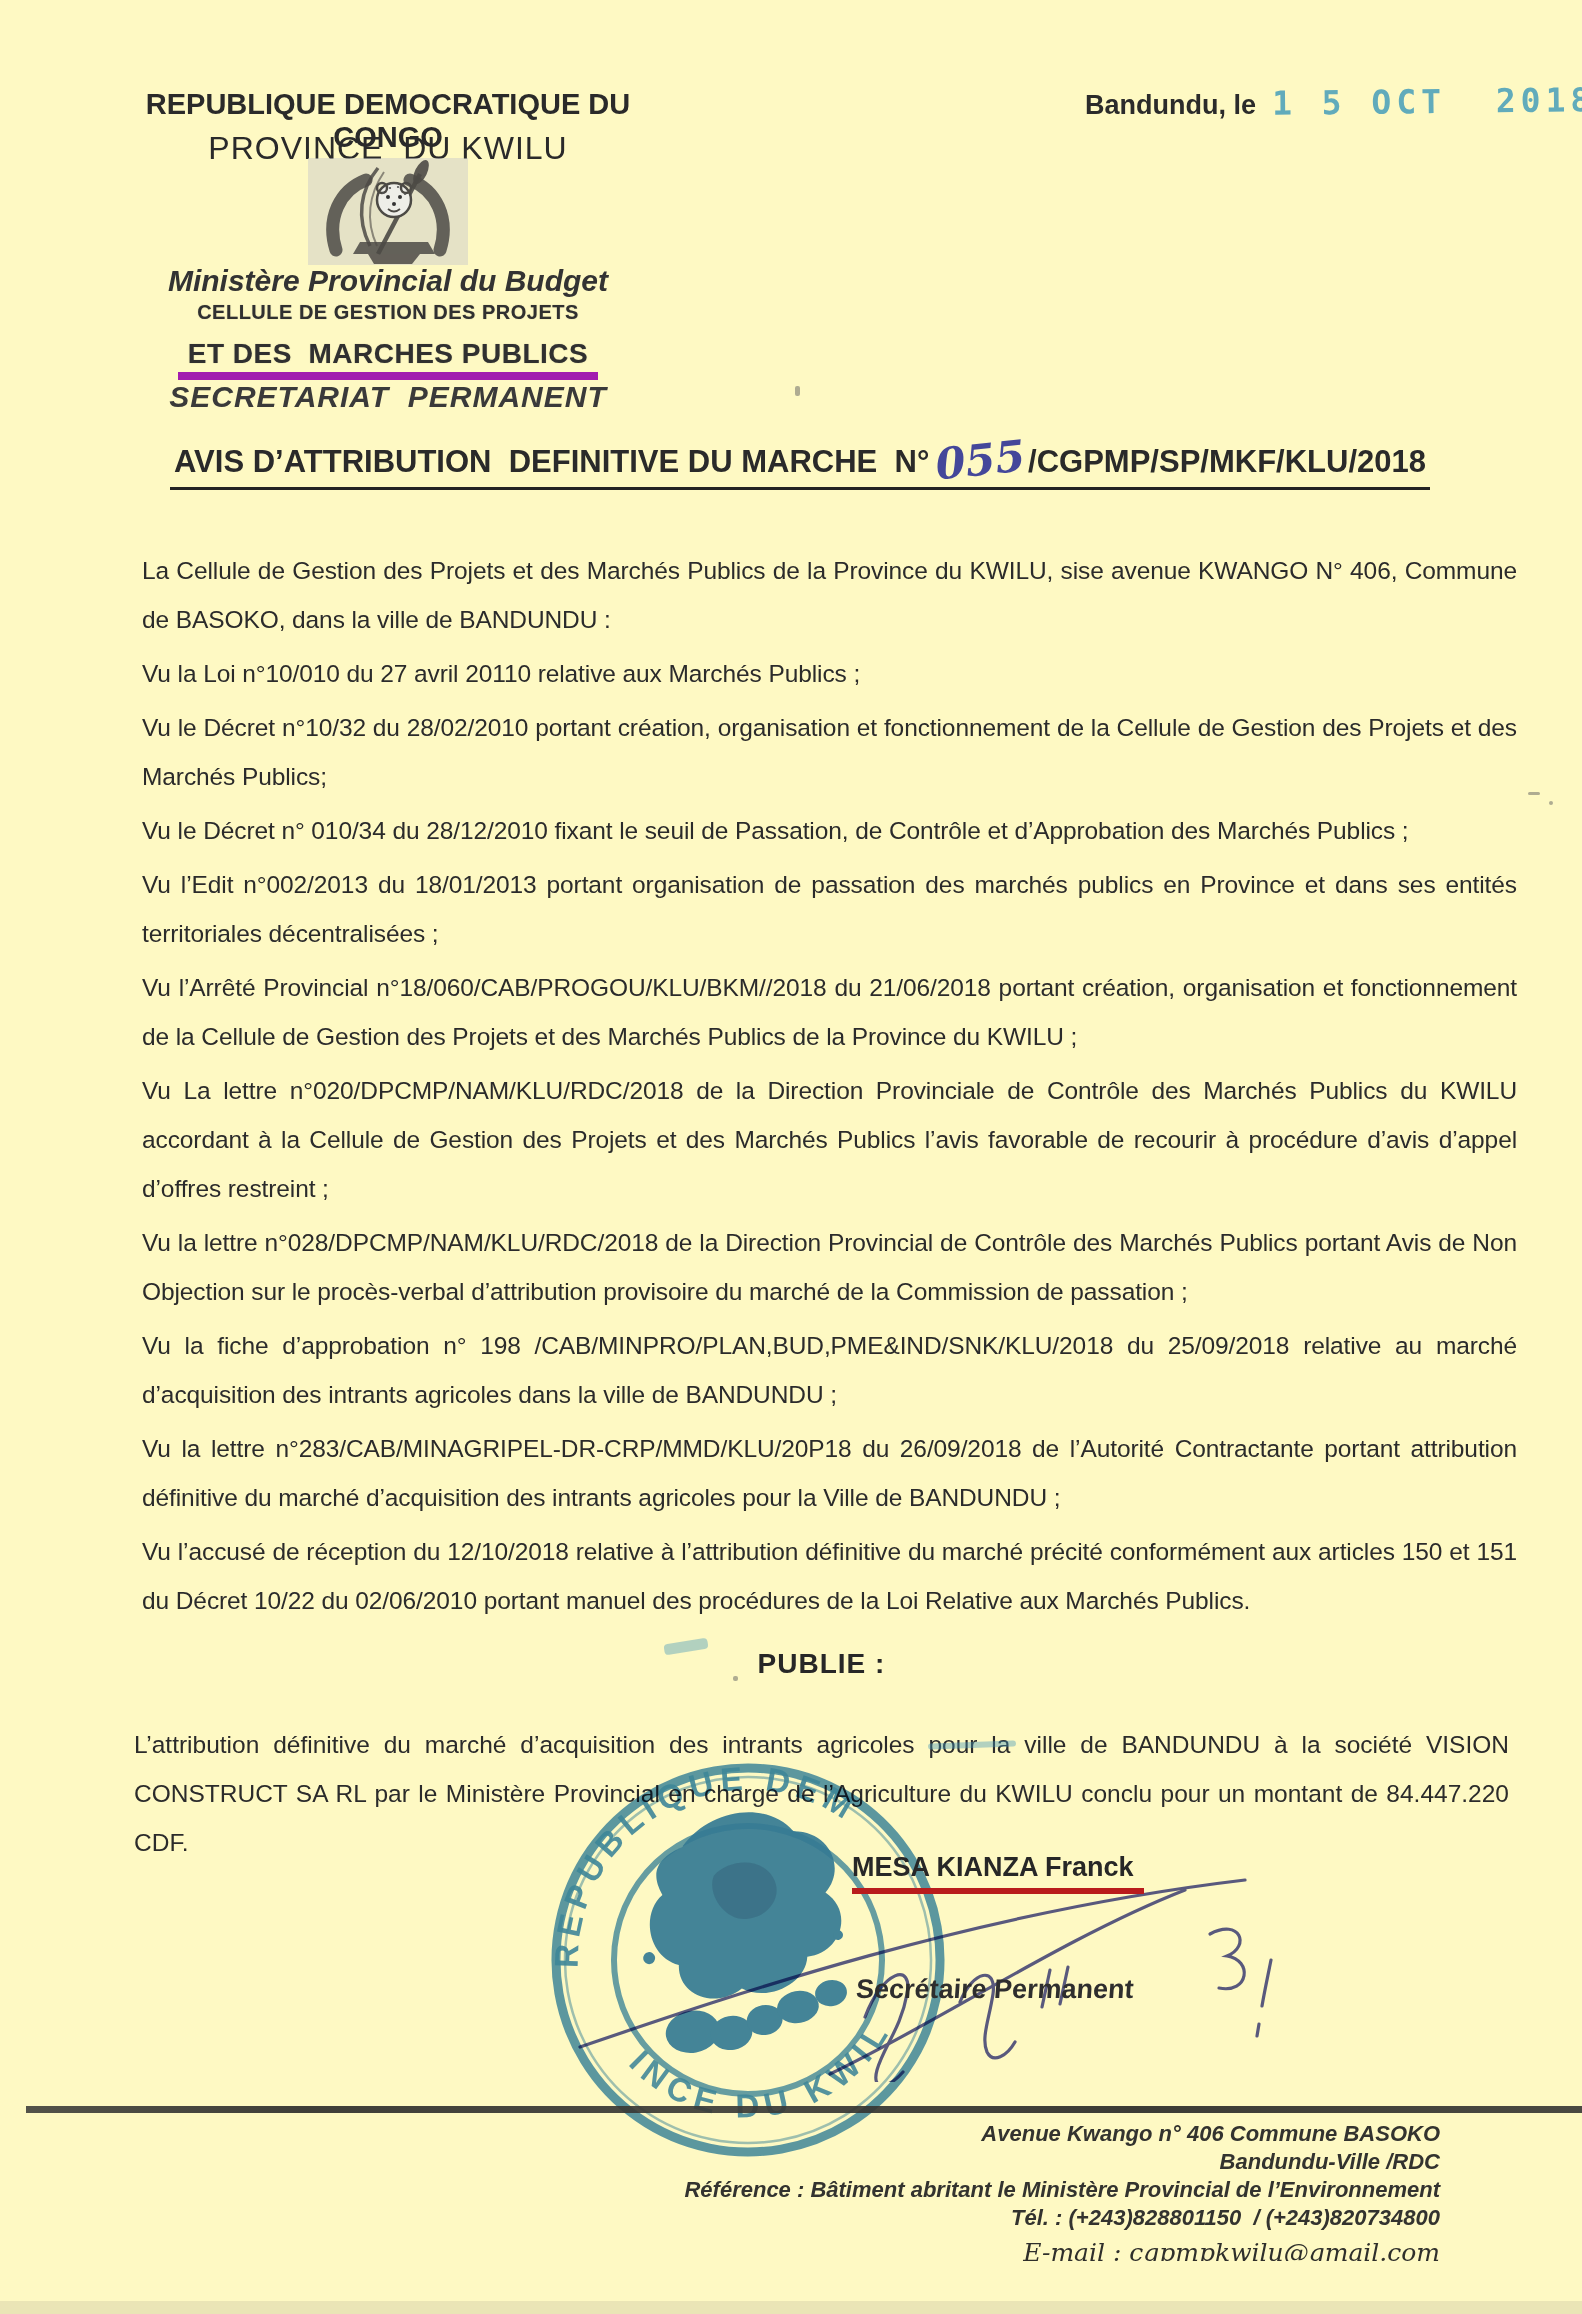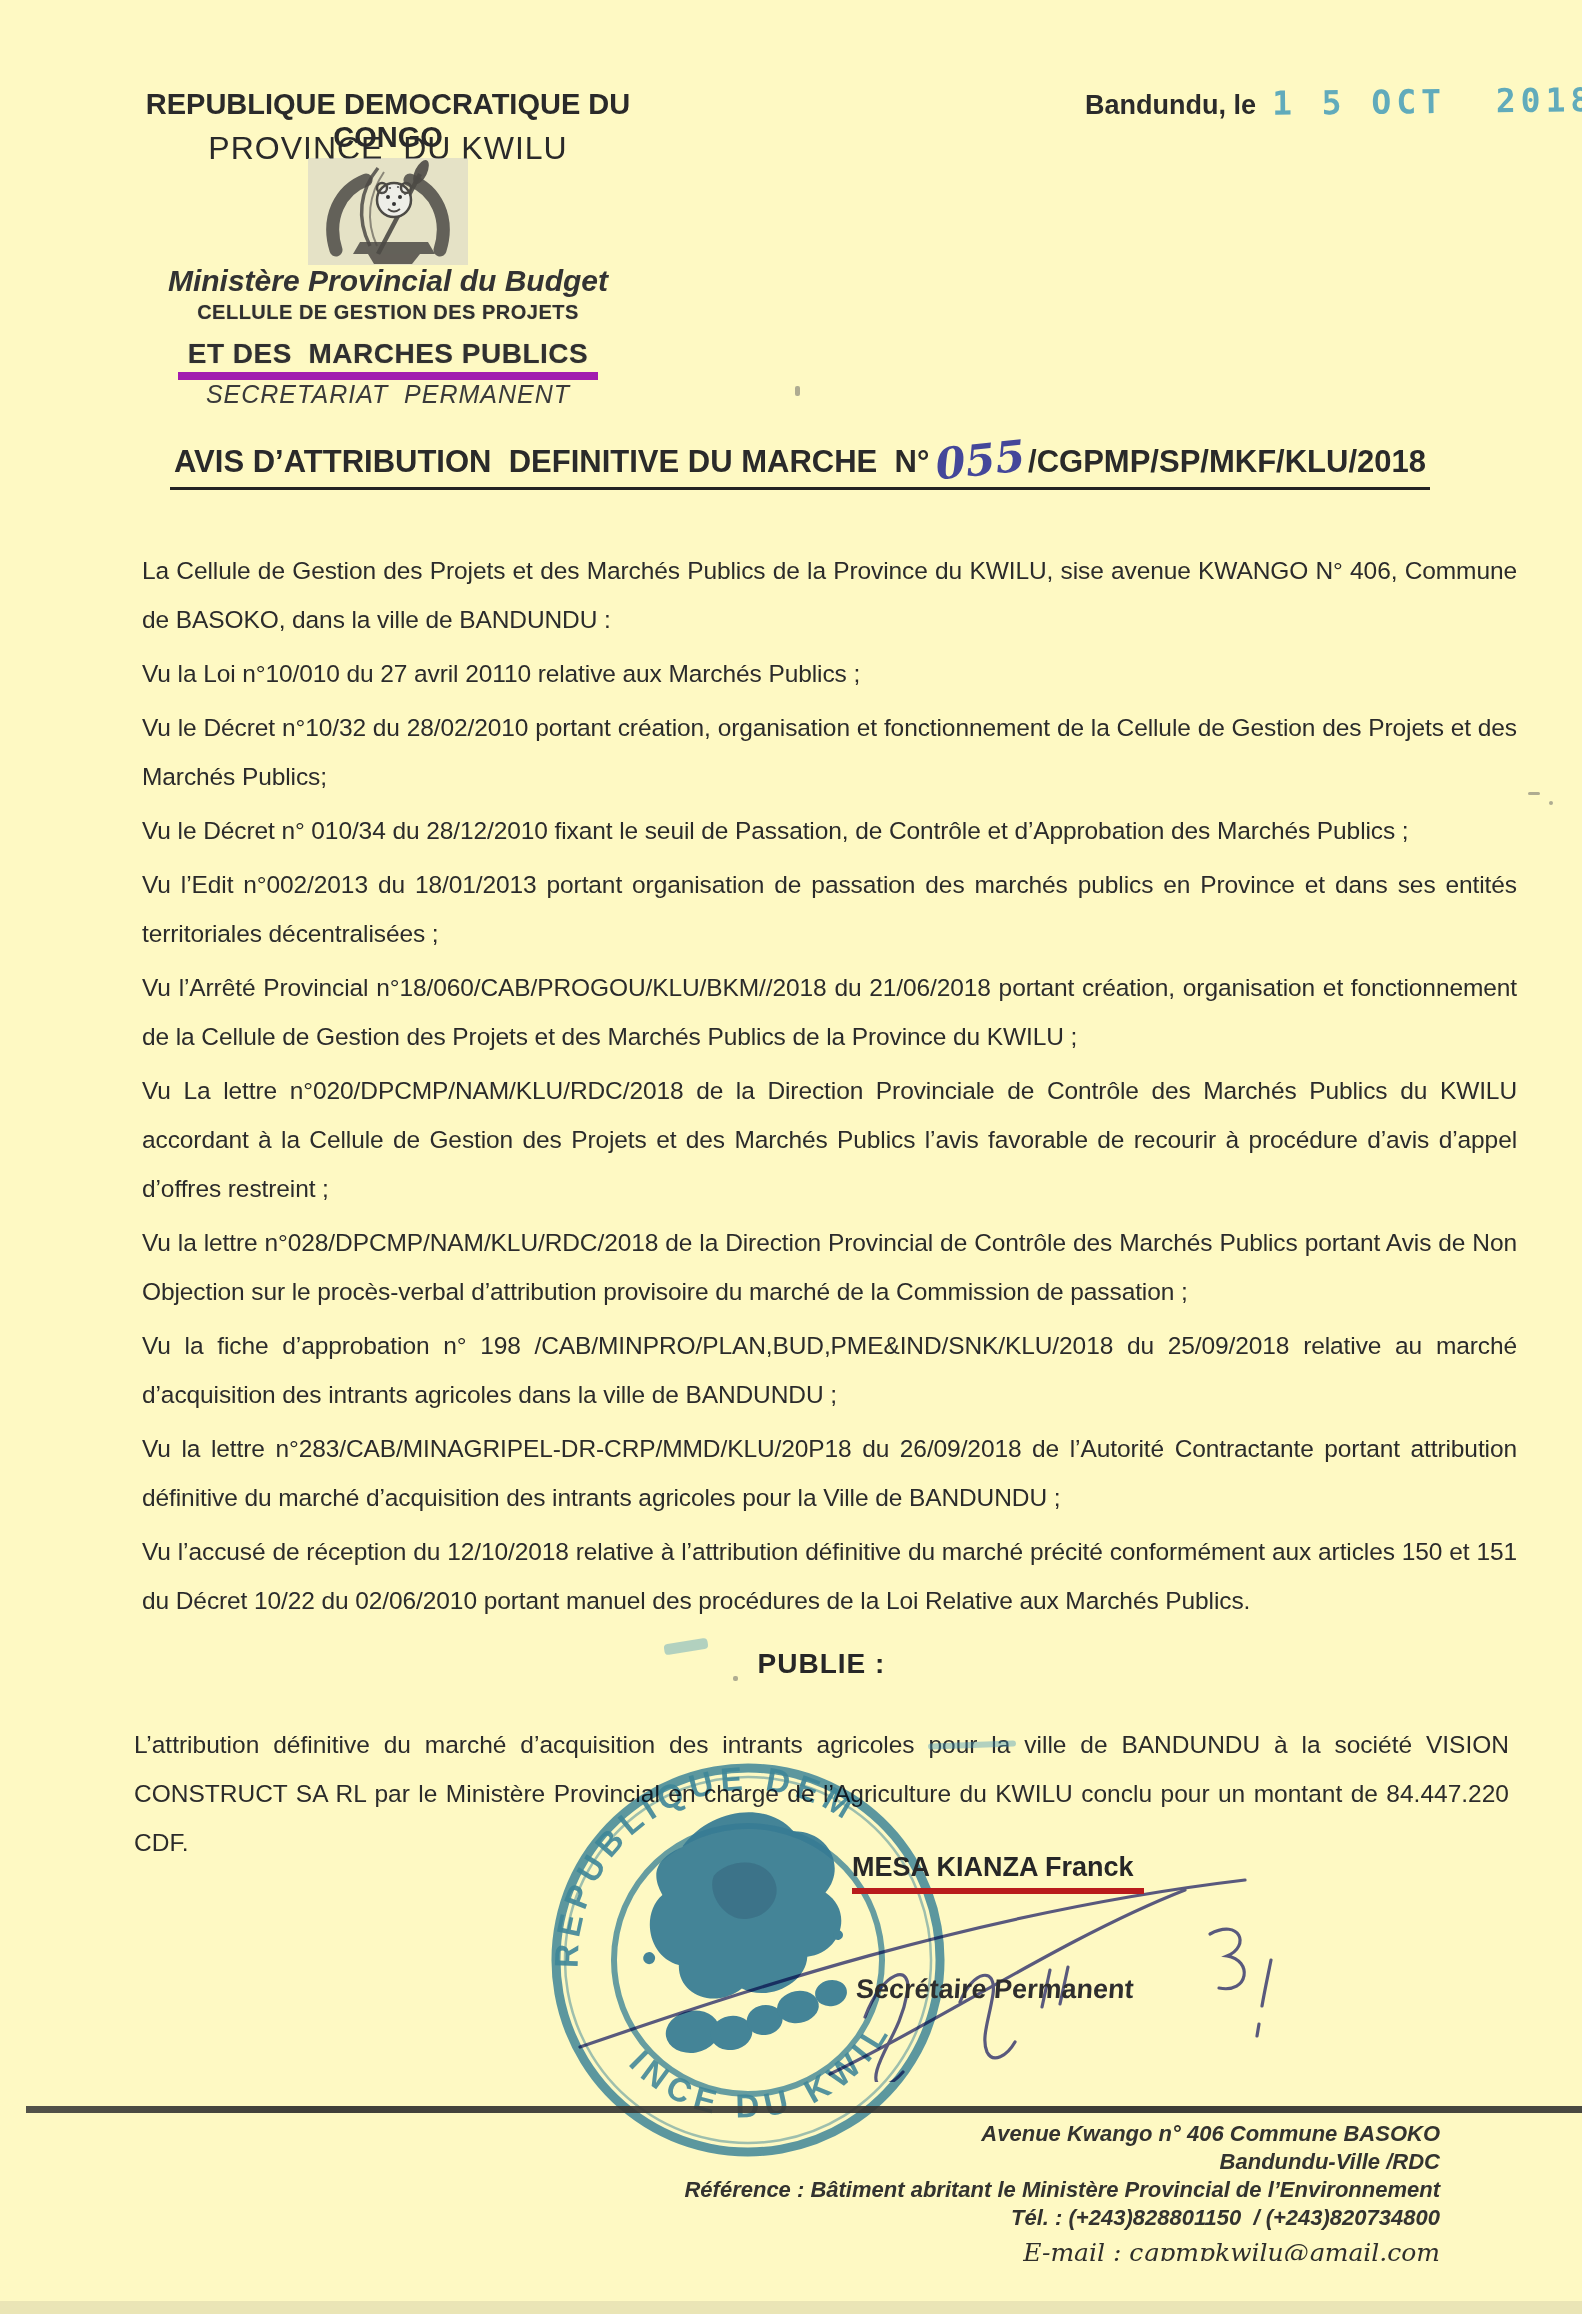--- a/index.html
+++ b/index.html
@@ -15,21 +15,21 @@
   .pre{white-space:pre;}
   
   .hdr-line{left:128px; width:520px; text-align:center;}
   .country{top:88px; font-size:29px; font-weight:700; color:#2a2a2a;}
   .province{top:130px; font-size:32px; font-weight:400; letter-spacing:1px; color:#2a2a2a;}
   .emblem{left:308px; top:158px;}
   .ministry{top:264px; font-size:30px; font-weight:700; font-style:italic; color:#333;}
   .org1{top:301px; font-size:20px; font-weight:800; letter-spacing:.5px; color:#303030; text-shadow:0 0 1px #30303066;}
   .org2{top:338px; font-size:28px; font-weight:800; letter-spacing:.5px; color:#303030; text-shadow:0 0 1px #30303066;}
   .org2 span{border-bottom:8px solid #a21caf; padding:0 10px 3px;}
-  .org3{top:380px; font-size:25px; font-weight:400; font-style:italic; letter-spacing:1px; color:#3a3a3a;}
+  .org3{top:380px; font-size:30px; font-weight:700; font-style:italic; letter-spacing:1px; color:#3a3a3a;}
   .dateline-label{left:1085px; top:90px; font-size:27px; font-weight:700; color:#2b2b2b;}
   .date-stamp{
     left:1272px; top:82px; font-family:"DejaVu Sans Mono", monospace;
     font-size:33px; font-weight:700; letter-spacing:5px; opacity:.8;
     transform:rotate(-.6deg);
   }
   
   .title{left:150px; top:444px; width:1300px; text-align:center;}
   .title .tline{display:inline-block; border-bottom:3.5px solid #242424; padding:0 4px 7px; font-size:31px; font-weight:700; color:#2a2a2a;}
   .hand-number{

